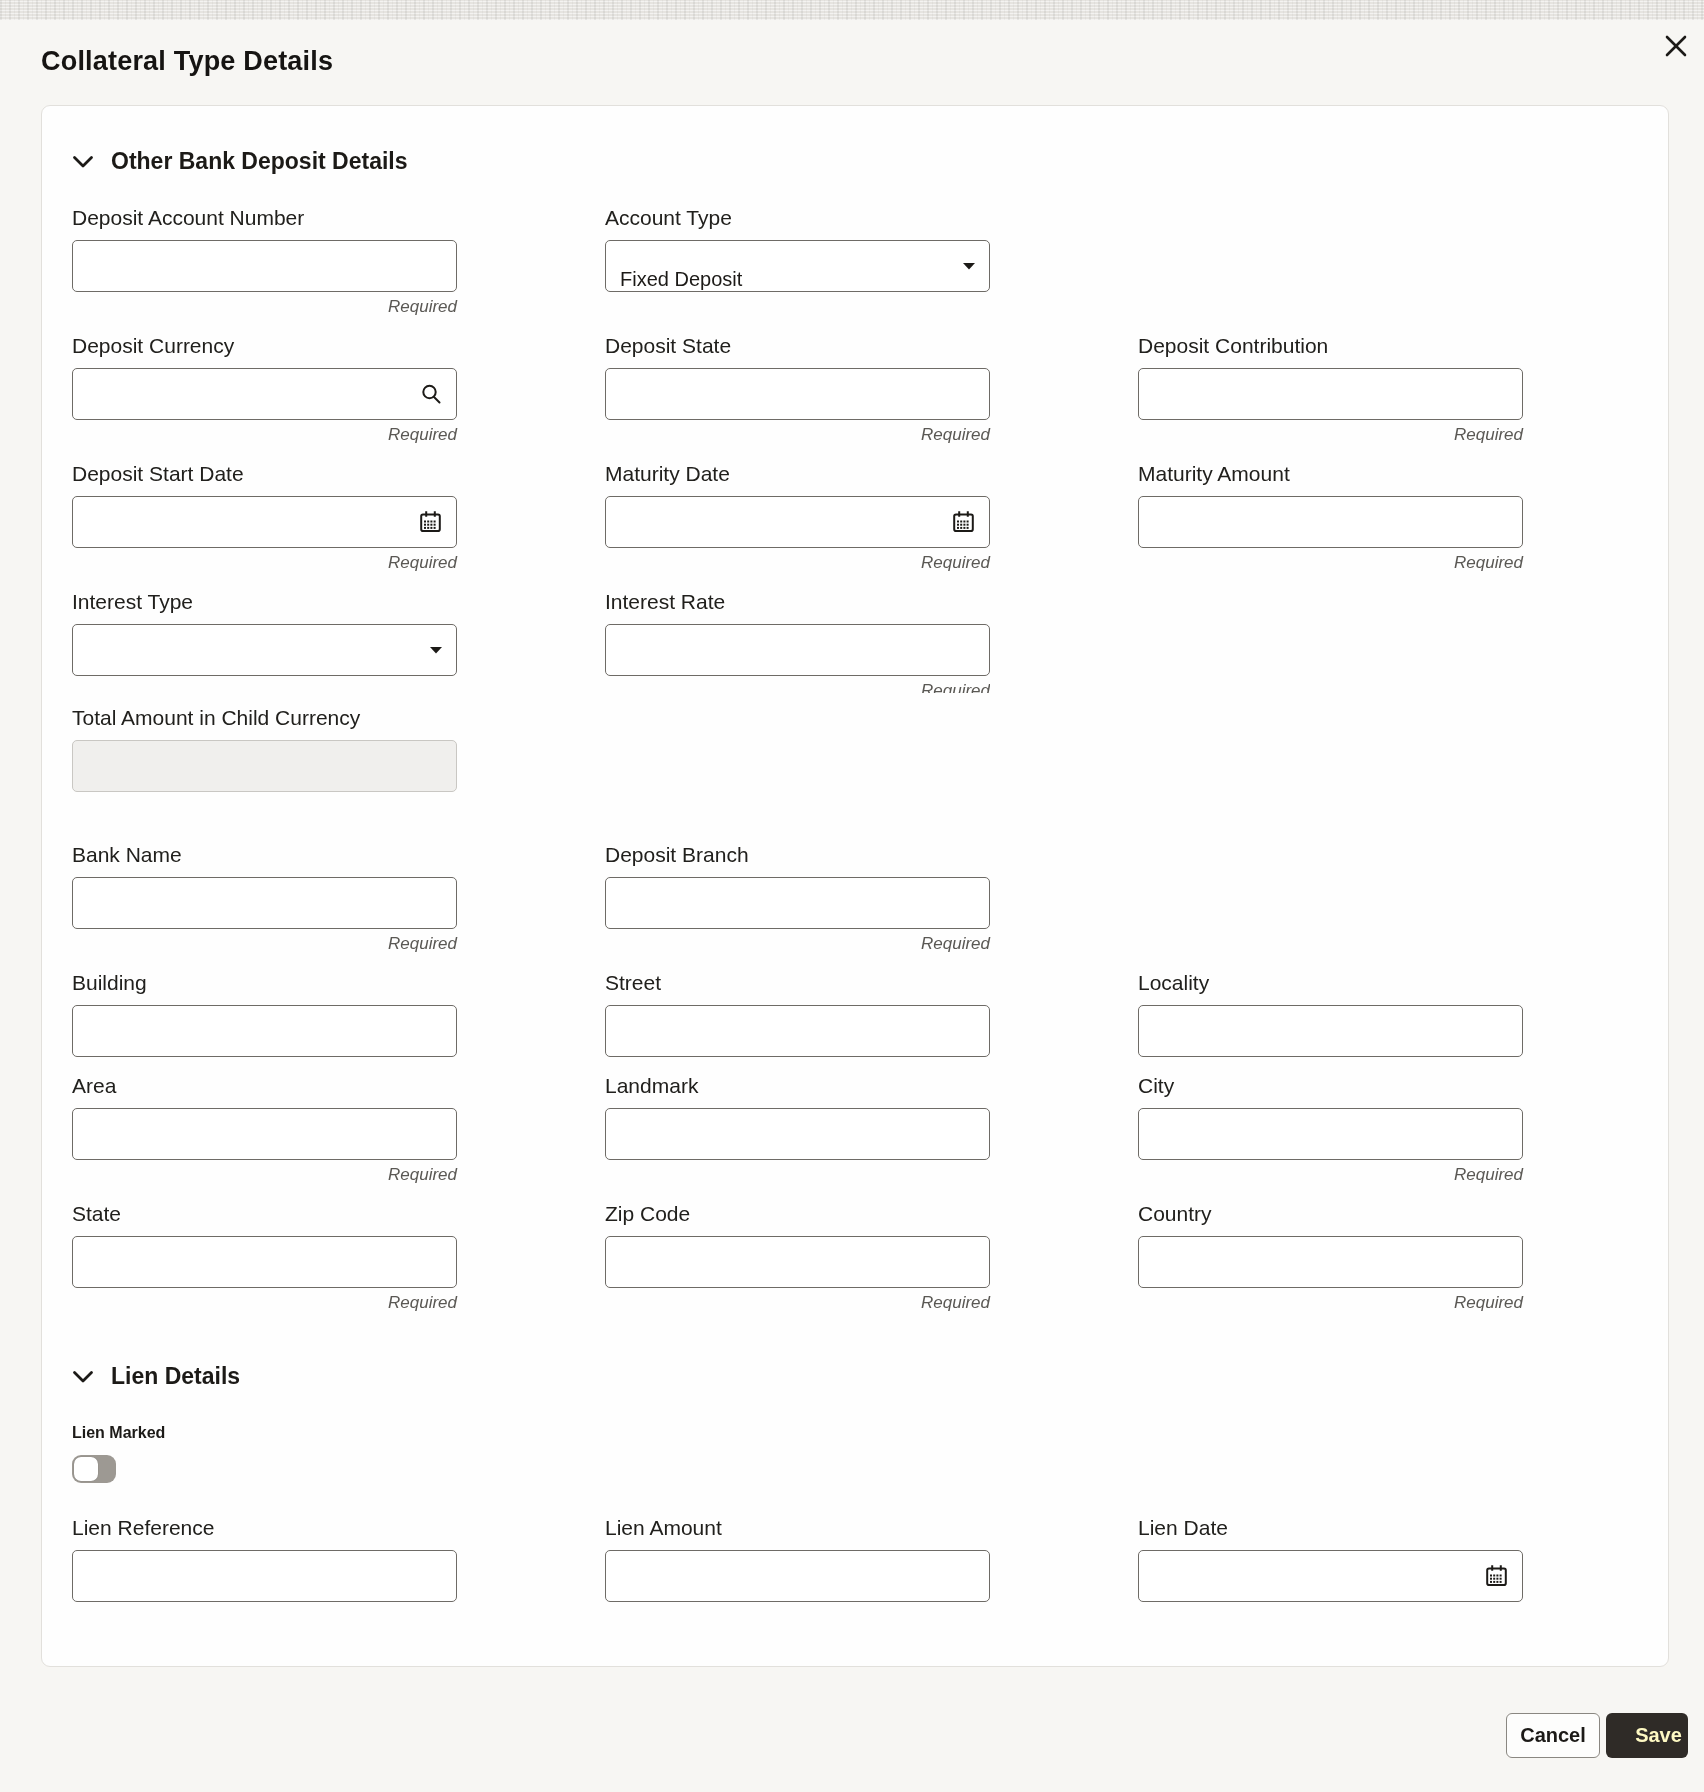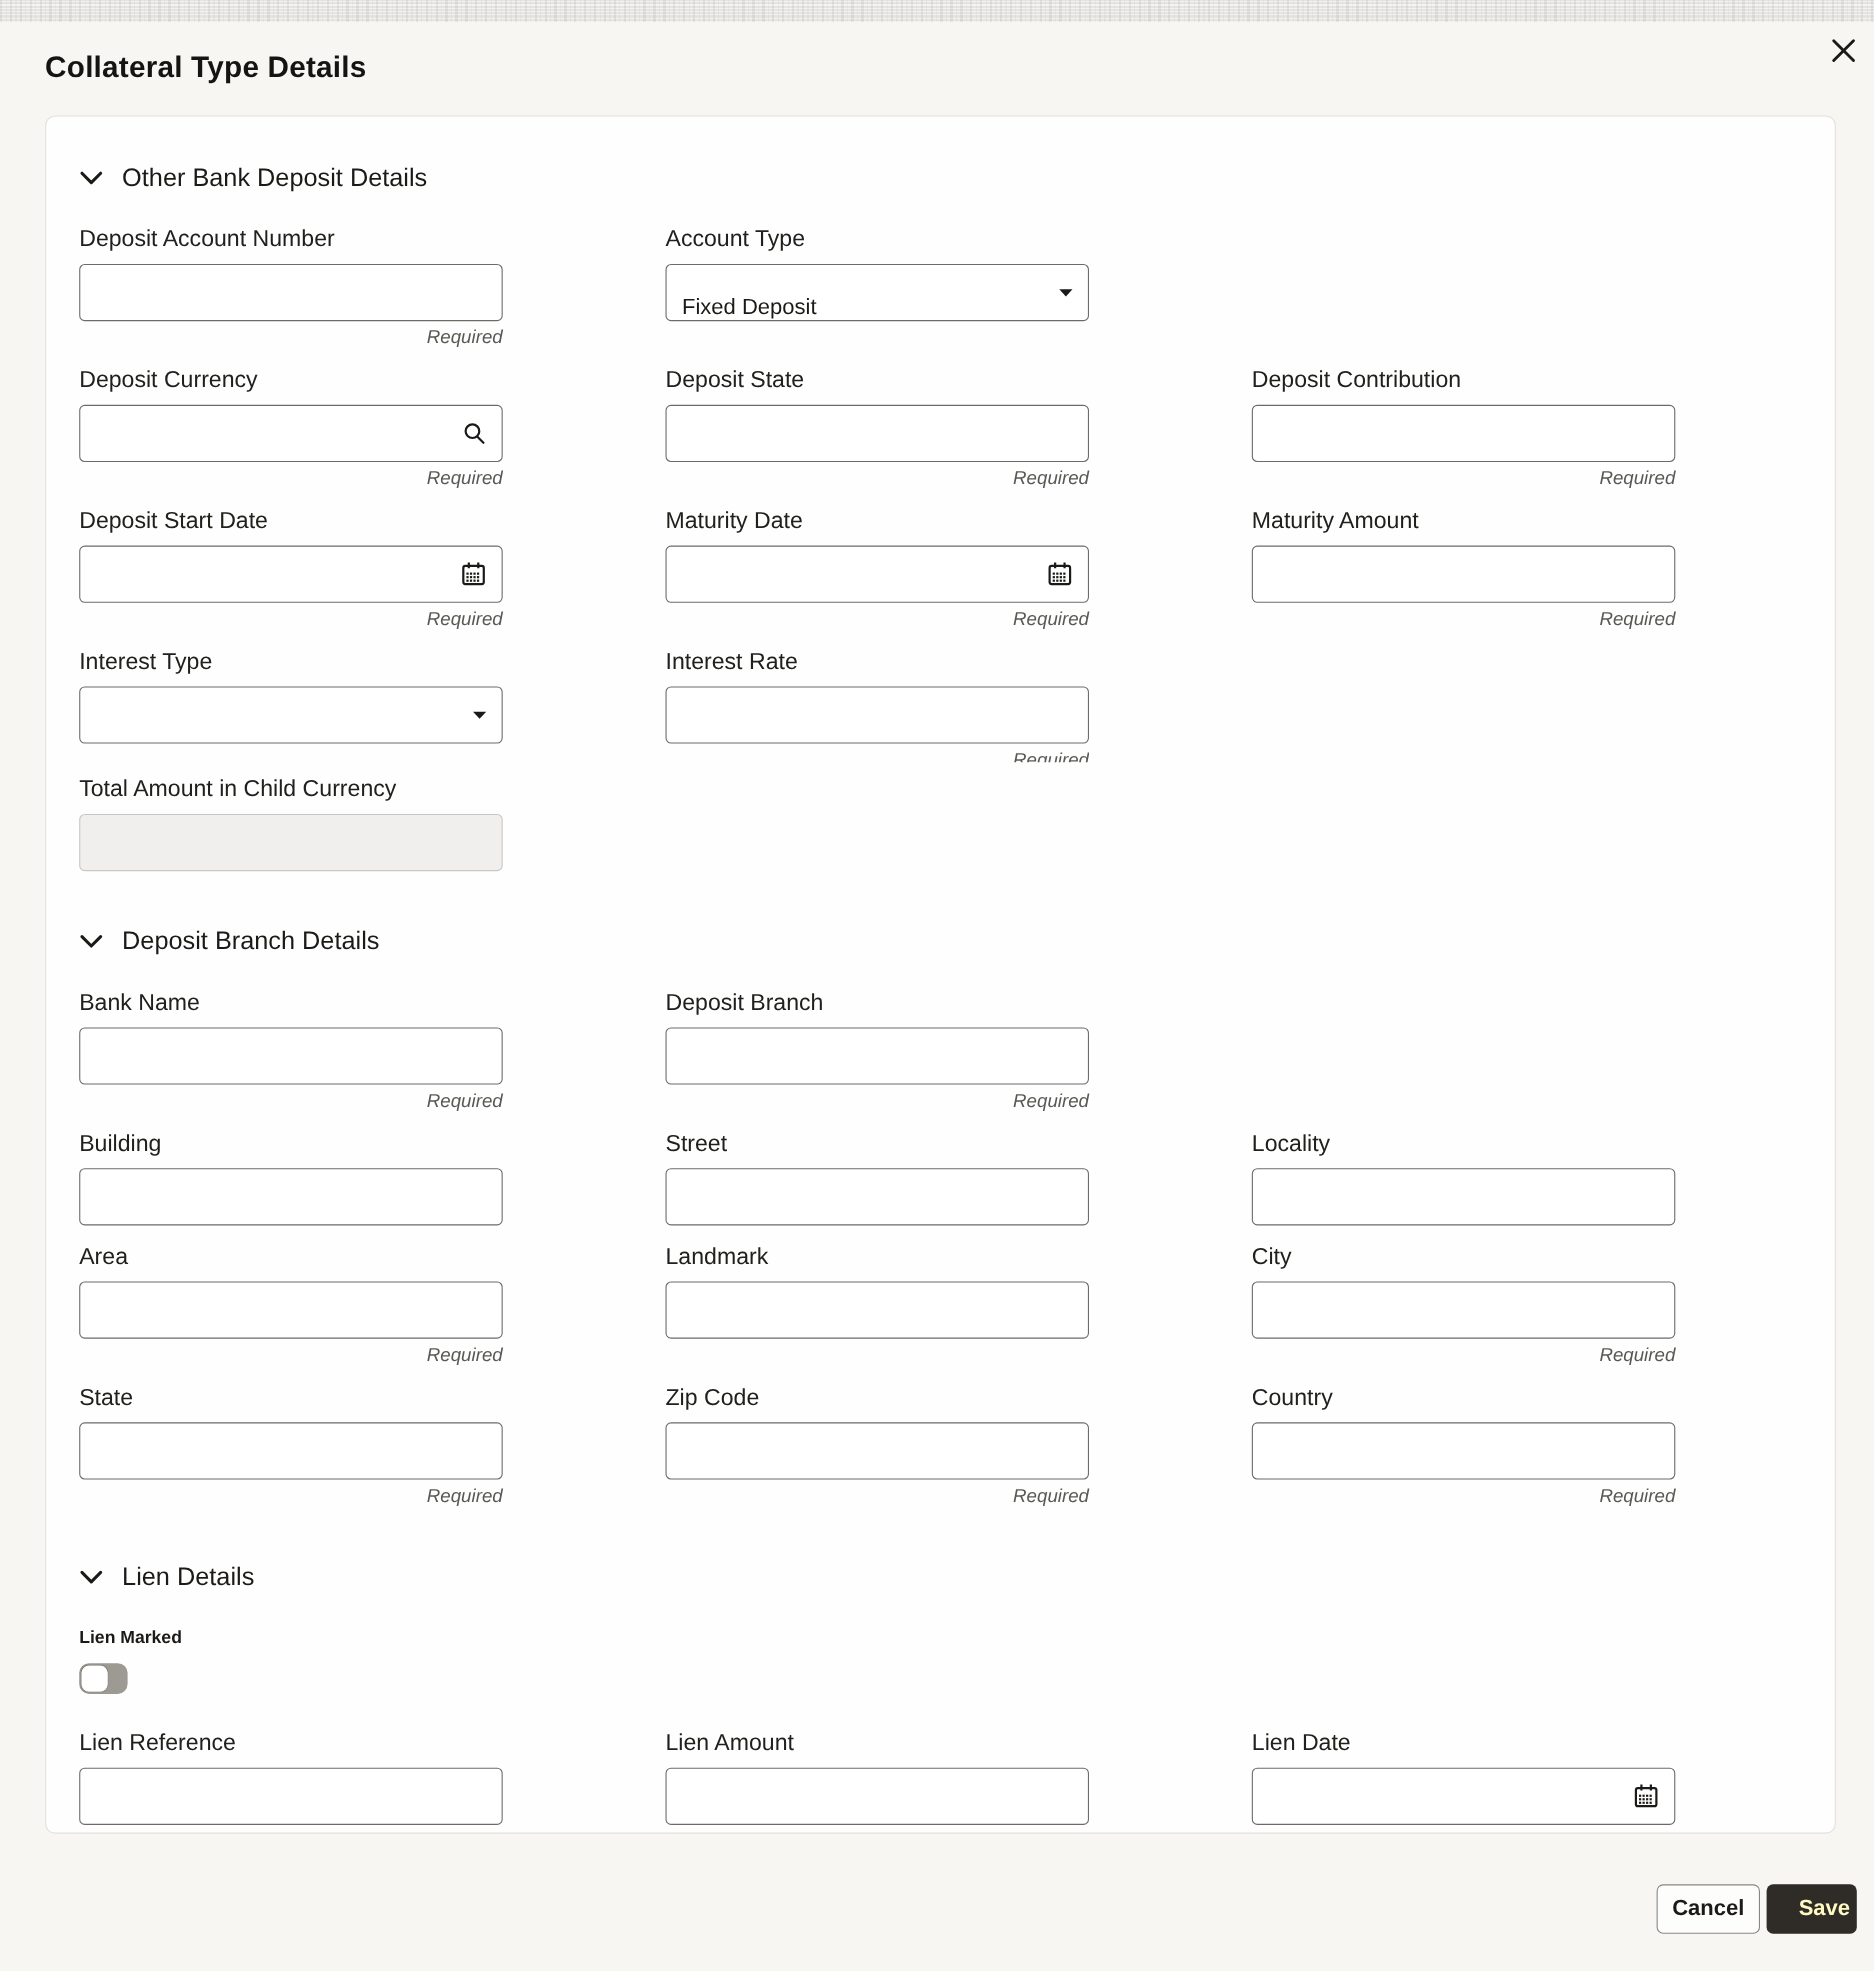--- a/index.html
+++ b/index.html
@@ -30,21 +30,21 @@
   .panel {
     position: absolute; left: 41px; top: 105px; width: 1628px; height: 1562px;
     background: #fefefe;
     border: 1px solid #e2e0dc;
     border-radius: 9px;
     padding: 42px 30px 0 30px;
     overflow: hidden;
   }
   .section-header {
     display: flex; align-items: center; gap: 17px;
-    font-size: 23px; font-weight: 400; color: #1c1a17;
+    font-size: 23px; font-weight: 700; color: #1c1a17;
     margin-bottom: 30px;
   }
   .section-header .chev { display: inline-flex; cursor: pointer; }
   .field-row {
     display: grid;
     grid-template-columns: 385px 385px 385px;
     column-gap: 148px;
     align-items: start;
     margin-bottom: 16px;
   }
@@ -276,28 +276,20 @@
       <div class="field-label">Total Amount in Child Currency</div>
       <div class="control disabled">
           <input type="text" disabled="" style="">
         </div>
     </div>
     <div></div>
   </div>
 
   <div class="section-gap"></div>
 
-  <div class="section-header">
-    <span class="chev">
-      <svg width="22" height="14" viewBox="0 0 22 14">
-          <polyline points="2.5,2.5 11,11 19.5,2.5" fill="none" stroke="#1c1a17" stroke-width="2.8" stroke-linecap="round" stroke-linejoin="round"></polyline>
-        </svg>
-    </span>
-    <span>Deposit Branch Details</span>
-  </div>
 
   <div class="field-row">
     <div>
       <div class="field-label">Bank Name</div>
       <div class="control">
           <input type="text" style="">
         </div>
       <div class="helper">Required</div>
     </div>
     <div>

